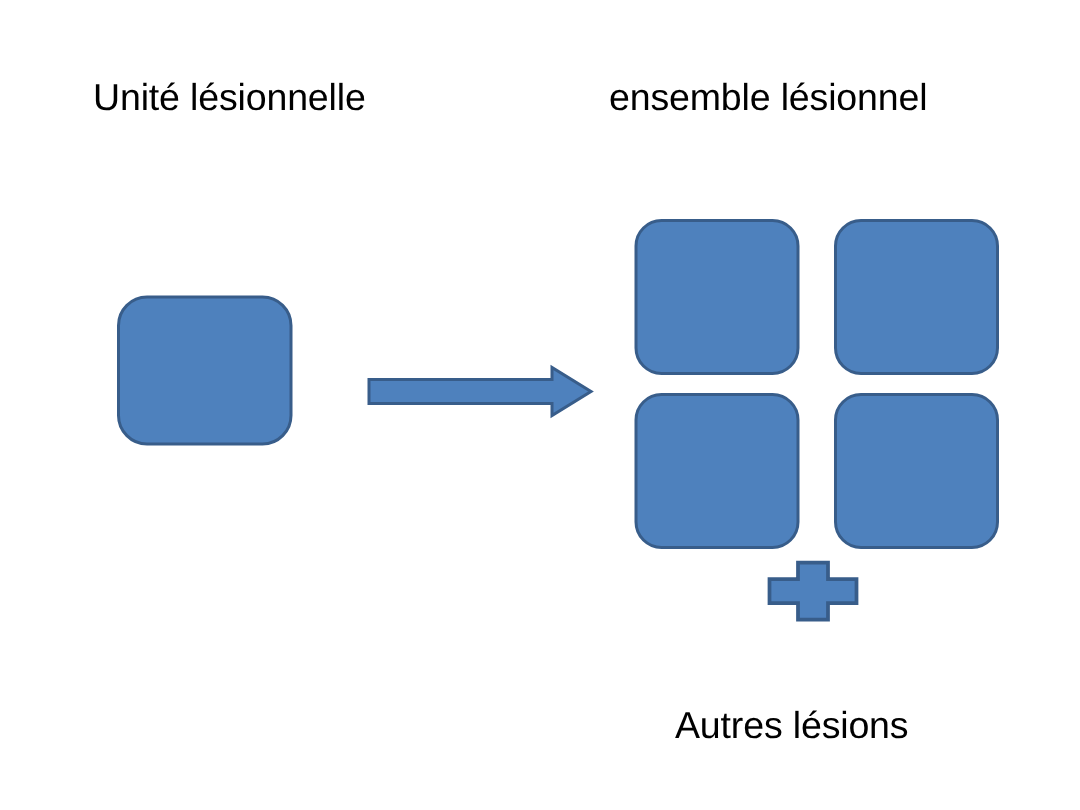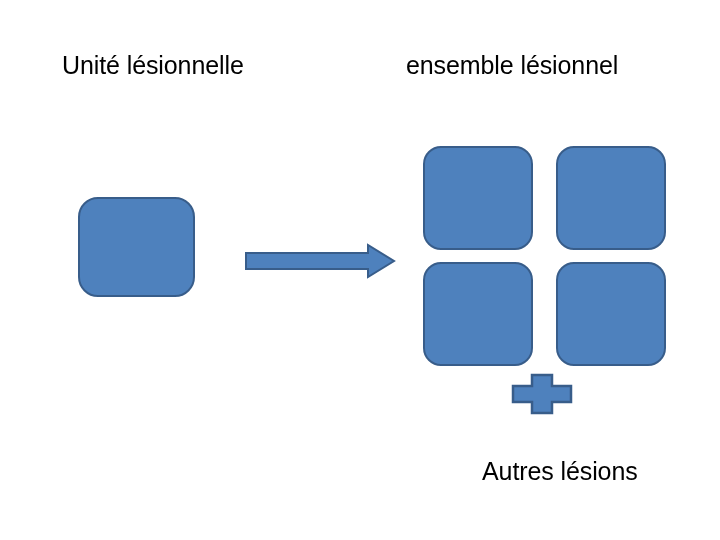--- a/index.html
+++ b/index.html
@@ -32,22 +32,21 @@
   #label-unit {
     left: 62px;
     top: 52px;
   }
   #label-set {
     left: 406px;
     top: 52px;
   }
   #label-other {
     left: 450px;
-    top: 458px;
-    margin-left: 32px;
+    top: 471px;
   }
 
   
   .blue-box {
     position: absolute;
     background: #4E81BD;
     border: 2px solid #385D8A;
     border-radius: 18px;
     box-sizing: border-box;
   }

